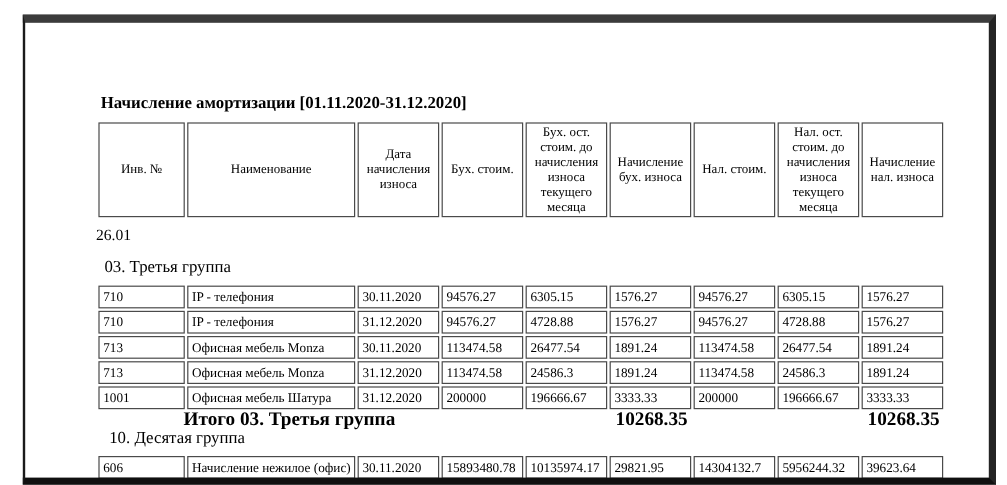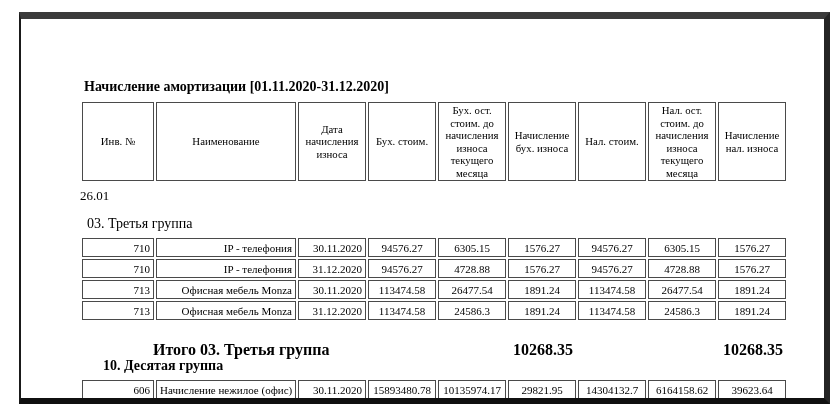--- a/index.html
+++ b/index.html
@@ -26,21 +26,21 @@
   }
   .abs { position:absolute; z-index:1; }
   .title {
     left:84px; top:79px;
     font-size:14px; font-weight:bold;
     white-space:nowrap;
   }
   .acct { left:80px; top:188px; font-size:13px; }
   .grp-head { font-size:14px; white-space:nowrap; }
   .grp-head.g03 { left:87px; top:216px; }
-  .grp-head.g10 { left:103px; top:358px;font-weight:bold; }
+  .grp-head.g10 { left:91px; top:358px; }
 
   table.rpt {
     border-collapse:separate;
     border-spacing:2px;
     table-layout:fixed;
     width:708px;
   }
   table.rpt td, table.rpt th {
     box-sizing:border-box;
     border:1px solid #4a4a4a;
@@ -58,22 +58,22 @@
   }
   table.dat td {
     height:19px;
     font-size:11px;
     padding:1px 3px;
     white-space:nowrap;
     vertical-align:middle;
   }
   table.g03 { left:80px; top:236px; }
   table.g10 { left:80px; top:378px; }
-  td.txt { text-align:right; }
-  td.num { text-align:center;margin-top:40px; }
+  td.txt { text-align:left; }
+  td.num { text-align:left;margin-top:40px; }
 
   .totals {
     left:80px; top:341px; width:708px; height:14px;
     font-size:16px; font-weight:bold;
   }
   .totals .lbl { position:absolute; left:73px; top:0; white-space:nowrap; }
   .totals .n1  { position:absolute; right:215px; top:0; }
   .totals .n2  { position:absolute; right:5px; top:0; }
 </style>
 </head>
@@ -164,20 +164,31 @@
     <td class="txt">713</td>
     <td class="txt">Офисная мебель Monza</td>
     <td class="txt">31.12.2020</td>
     <td class="num">113474.58</td>
     <td class="num">24586.3</td>
     <td class="num">1891.24</td>
     <td class="num">113474.58</td>
     <td class="num">24586.3</td>
     <td class="num">1891.24</td>
   </tr>
+  <tr>
+    <td class="txt">1001</td>
+    <td class="txt">Офисная мебель Шатура</td>
+    <td class="txt">31.12.2020</td>
+    <td class="num">200000</td>
+    <td class="num">196666.67</td>
+    <td class="num">3333.33</td>
+    <td class="num">200000</td>
+    <td class="num">196666.67</td>
+    <td class="num">3333.33</td>
+  </tr>
 </tbody>
   </table>
 
 <div class="abs totals">
   <span class="lbl">Итого 03. Третья группа</span>
   <span class="n1">10268.35</span>
   <span class="n2">10268.35</span>
 </div>
 
 <div class="abs grp-head g10">10. Десятая группа</div>
@@ -196,17 +207,17 @@
   </colgroup>
   <tbody>
       <tr>
     <td class="txt">606</td>
     <td class="txt">Начисление нежилое (офис)</td>
     <td class="txt">30.11.2020</td>
     <td class="num">15893480.78</td>
     <td class="num">10135974.17</td>
     <td class="num">29821.95</td>
     <td class="num">14304132.7</td>
-    <td class="num">6164158.62</td>
+    <td class="num">5956244.32</td>
     <td class="num">39623.64</td>
   </tr>
 </tbody>
   </table>
 
 </body></html>

